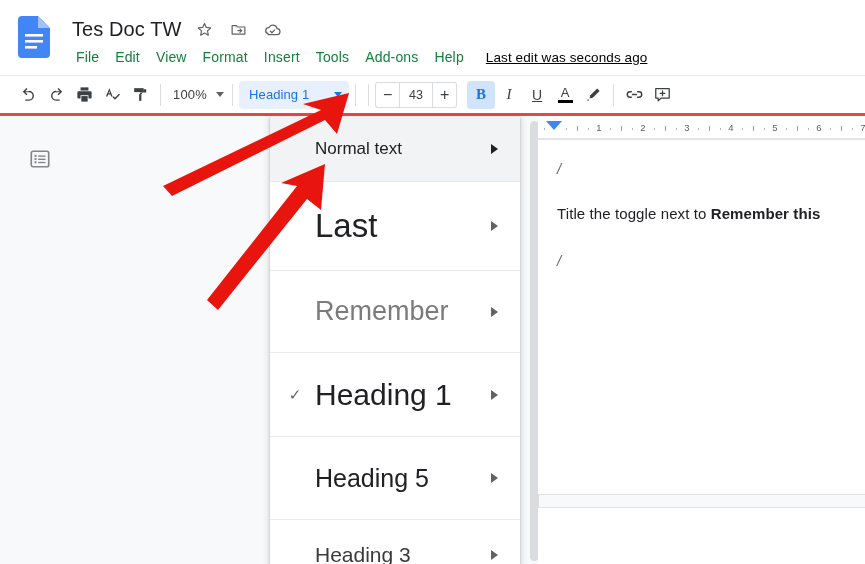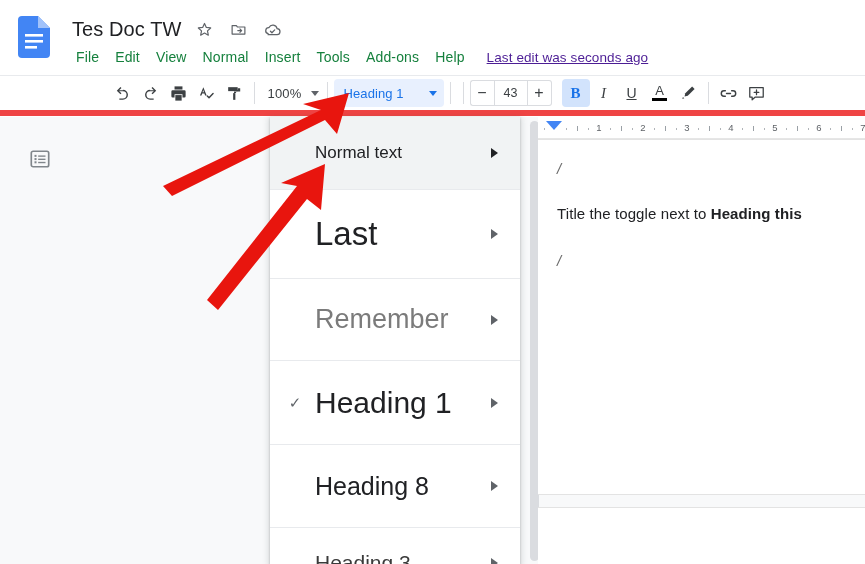--- a/index.html
+++ b/index.html
@@ -49,35 +49,34 @@
   }
   .menu-item {
     font-size: 14px; color: #15803d;
     padding: 3px 8px;
     border-radius: 4px;
     white-space: nowrap;
     letter-spacing: .15px;
   }
   .last-edit {
     font-size: 13.5px;
-    color: #4c1d95;
+    color: #000000;
     text-decoration: underline;
     margin-left: 14px;
     white-space: nowrap;
     letter-spacing: .1px;
   }
 
   
   .toolbar {
     position: absolute; left: 0; top: 76px;
     width: 865px; height: 40px;
     background: #ffffff;
     display: flex; align-items: center;
-    border-bottom: 6px solid #ef4444;
-    justify-content: center;
+    border-bottom: 3px solid #ef4444;
   }
   .tb-btn {
     width: 28px; height: 28px;
     display: flex; align-items: center; justify-content: center;
     border-radius: 4px;
     flex: 0 0 auto;
   }
   .tb-sep {
     width: 1px; height: 22px;
     background: #dadce0;
@@ -256,21 +255,21 @@
     width: 0; height: 0;
     border-top: 5px solid transparent;
     border-bottom: 5px solid transparent;
     border-left: 7px solid #5f6368;
   }
   .menu-opt.hover .arrow { border-left-color: #202124; }
   .menu-div {
     width: 250px; height: 1px; background: #e8eaed;
   }
 
-  .op-normal  { height: 72px; }
+  .op-normal  { height: 64px; }
   .op-normal .opt-label { font-size: 17px; }
   .op-title   { height: 88px; }
   .op-title .opt-label { font-size: 33px; font-weight: 400; }
   .op-subtitle{ height: 81px; }
   .op-subtitle .opt-label { font-size: 27px; color: #7b7b7b; }
   .op-h1      { height: 83px; }
   .op-h1 .opt-label { font-size: 30px; }
   .op-h2      { height: 82px; }
   .op-h2 .opt-label { font-size: 25px; }
   .op-h3      { height: 70px; }
@@ -322,21 +321,21 @@
           <path d="M6.5 18.5h11a3.8 3.8 0 0 0 .3-7.6A5.4 5.4 0 0 0 7.6 9.6a3.9 3.9 0 0 0-1.1 7.7z" fill="none" stroke="#5f6368" stroke-width="1.6" stroke-linejoin="round"></path>
           <path d="M9.4 14.2l1.9 1.9 3.5-3.6" fill="none" stroke="#5f6368" stroke-width="1.6" stroke-linecap="round" stroke-linejoin="round"></path>
         </svg>
       </div>
     </div>
 
     <div class="menu-row">
       <div class="menu-item">File</div>
       <div class="menu-item">Edit</div>
       <div class="menu-item">View</div>
-      <div class="menu-item">Normal</div>
+      <div class="menu-item">Format</div>
       <div class="menu-item">Insert</div>
       <div class="menu-item">Tools</div>
       <div class="menu-item">Add-ons</div>
       <div class="menu-item">Help</div>
       <div class="last-edit">Last edit was seconds ago</div>
     </div>
   </div>
 
   <div class="toolbar">
     <div style="width:14px;flex:0 0 auto;"></div>
@@ -483,21 +482,21 @@
           <div class="rt-num" style="left:281px;">6</div>
           <div class="rt-dot" style="left:292px;"></div>
           <div class="rt-tick" style="left:303px;"></div>
           <div class="rt-dot" style="left:314px;"></div>
           <div class="rt-num" style="left:325px;">7</div>
         </div>
       </div>
 
       <div class="page page1">
         <div class="doc-line doc-slash" style="top:20px;">/</div>
-        <div class="doc-line" style="top:65px;"><span>Title the toggle next to </span><span class="bold">Heading this</span></div>
+        <div class="doc-line" style="top:65px;"><span>Title the toggle next to </span><span class="bold">Remember this</span></div>
         <div class="doc-line doc-slash" style="top:112px;">/</div>
       </div>
 
       <div class="page page2">
         
         
       </div>
     </div>
   </div>
 
@@ -522,21 +521,21 @@
     <div class="menu-div"></div>
 
     <div class="menu-opt op-h1">
       <span class="check">✓</span>
       <span class="opt-label">Heading 1</span>
       <span class="arrow"></span>
     </div>
     <div class="menu-div"></div>
 
     <div class="menu-opt op-h2">
-      <span class="opt-label">Heading 8</span>
+      <span class="opt-label">Heading 5</span>
       <span class="arrow"></span>
     </div>
     <div class="menu-div"></div>
 
     <div class="menu-opt op-h3">
       <span class="opt-label">Heading 3</span>
       <span class="arrow"></span>
     </div>
   </div>
 

